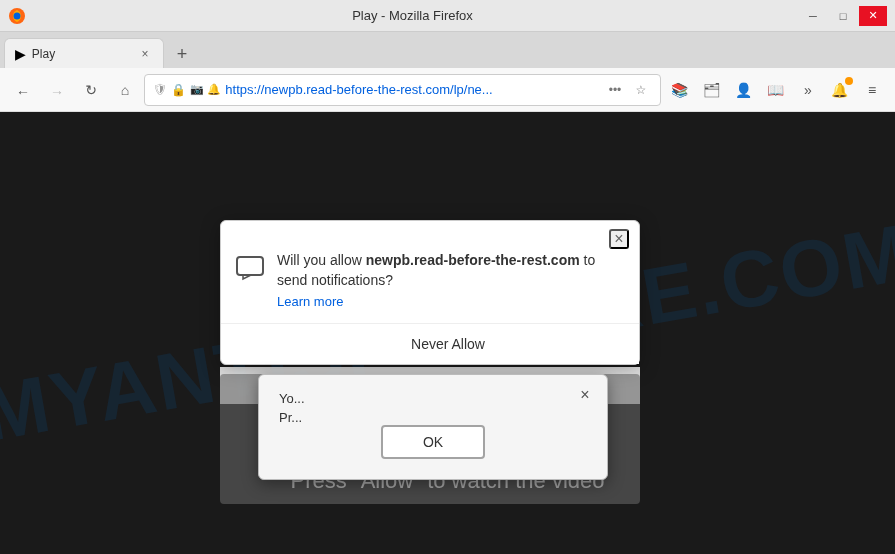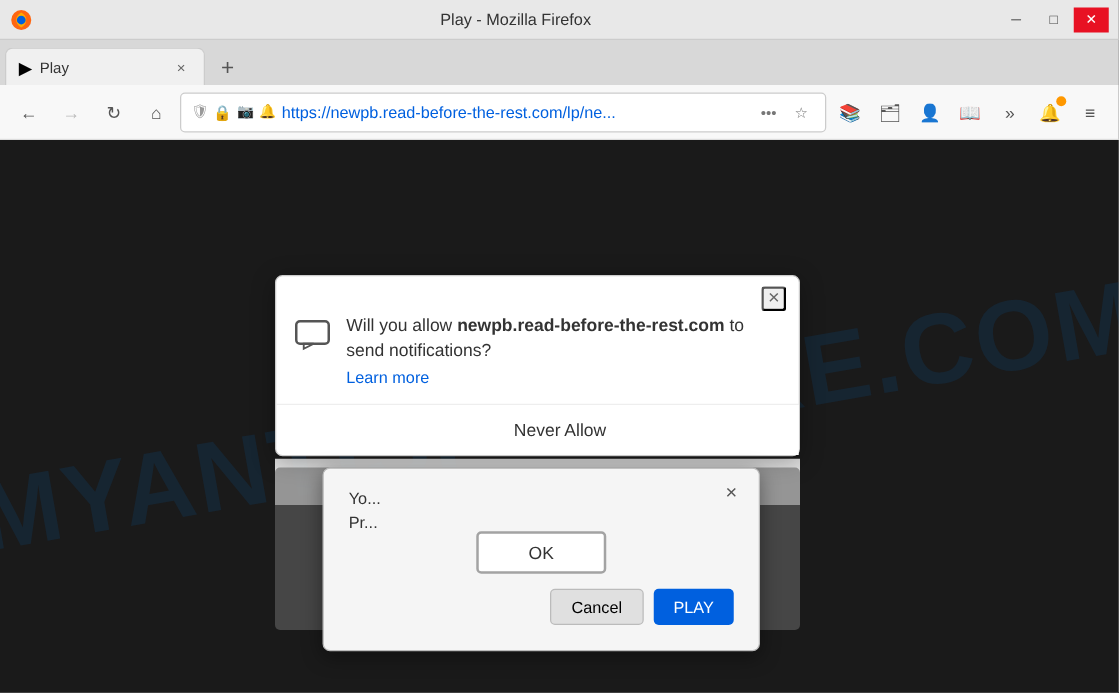--- a/index.html
+++ b/index.html
@@ -523,21 +523,17 @@
     <div class="inner-dialog">
       <span class="inner-dialog-close">×</span>
       <div class="inner-dialog-text">
         <div style="margin-bottom:4px;">Yo...</div>
         <div>Pr...</div>
       </div>
       <div class="inner-dialog-buttons">
         <button class="inner-btn-ok">OK</button>
       </div>
 
-      <div style="display:flex; justify-content:flex-end; gap:8px; margin-top:12px;">
-        <button style="padding:6px 16px; background:#e0e0e0; border:1px solid #bbb; border-radius:4px; font-size:13px; cursor:pointer;">Cancel</button>
-        <button style="padding:6px 16px; background:#0060df; color:white; border:none; border-radius:4px; font-size:13px; cursor:pointer;">PLAY</button>
-      </div>
     </div>
 
   </div>
 
 </div>
 
 </body></html>

